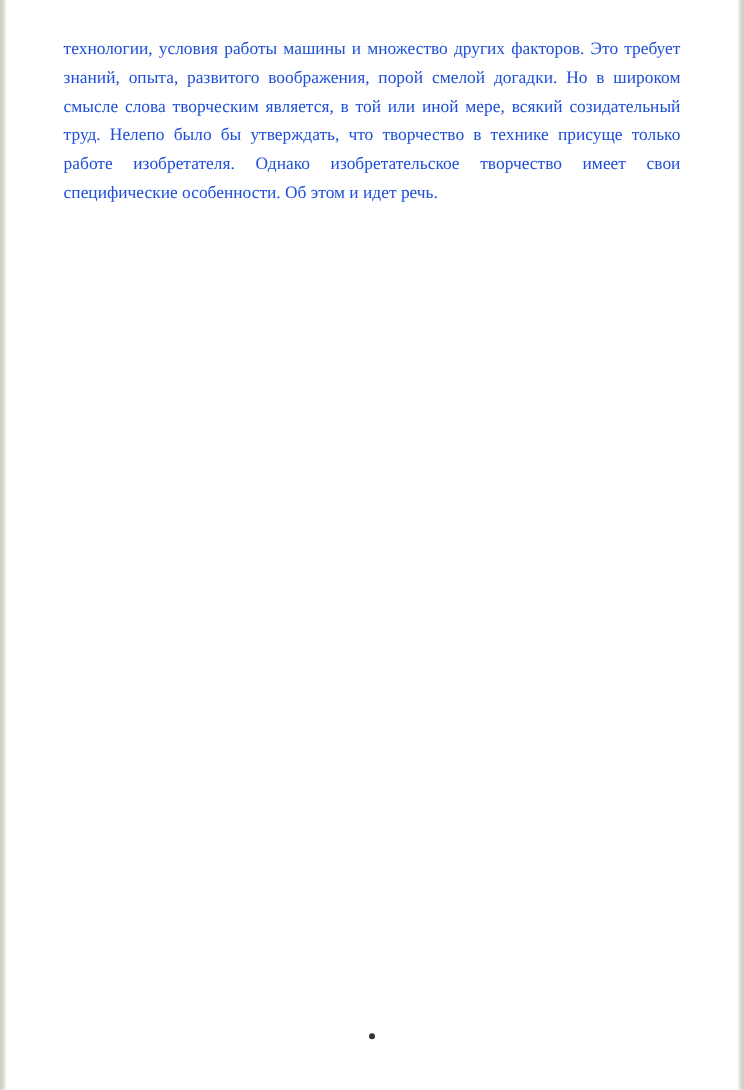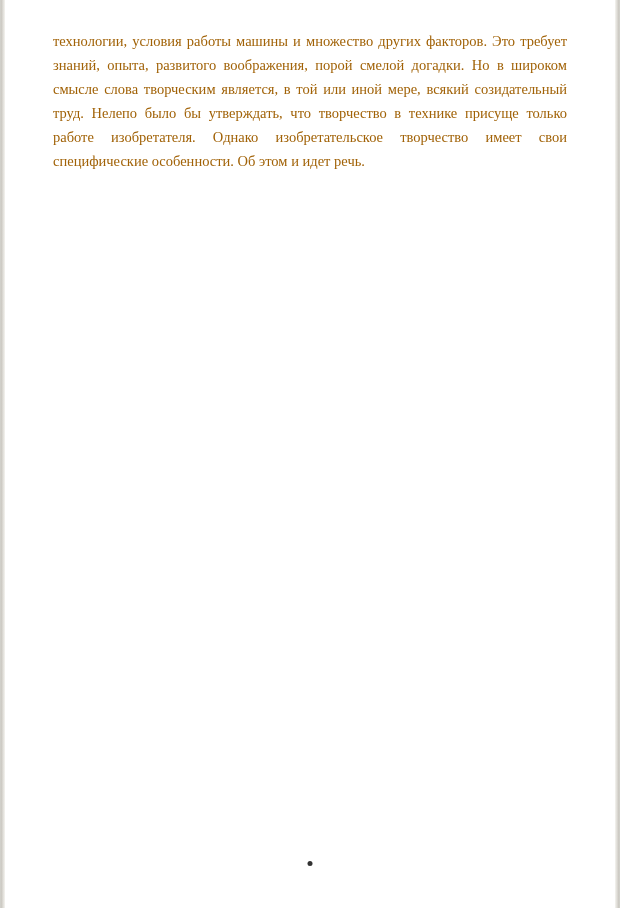--- a/index.html
+++ b/index.html
@@ -26,21 +26,21 @@
       border-right: 1px solid #d0cfc9;
     }
 
     .page-content {
       width: 100%;
     }
 
     .main-text {
       font-size: 14.5px;
       line-height: 1.65;
-      color: #a16207;
+      color: #1d4ed8;
       text-align: justify;
       hyphens: auto;
       font-family: 'Times New Roman', Times, serif;
     }
 
     .dot-decoration {
       position: absolute;
       bottom: 42px;
       left: 50%;
       transform: translateX(-50%);

